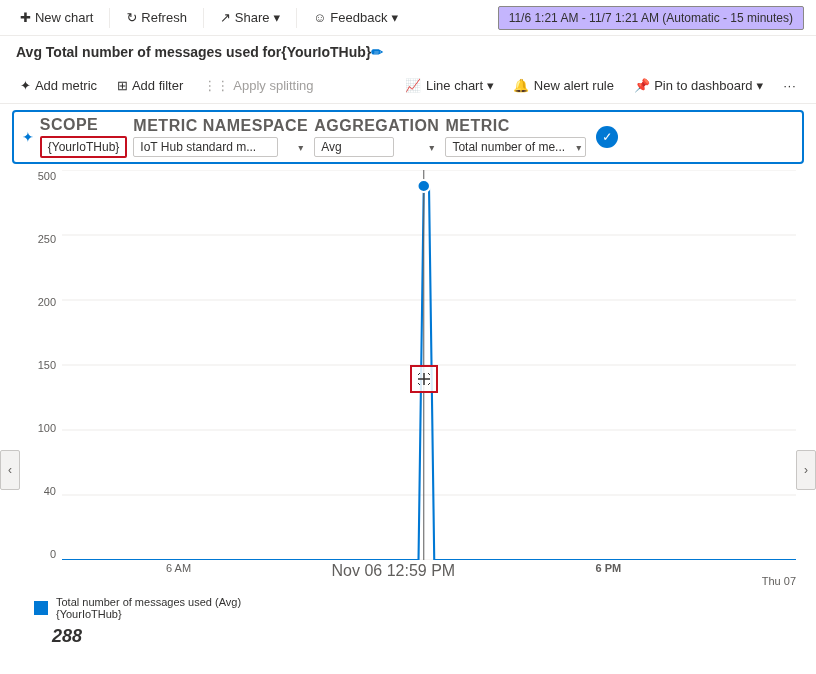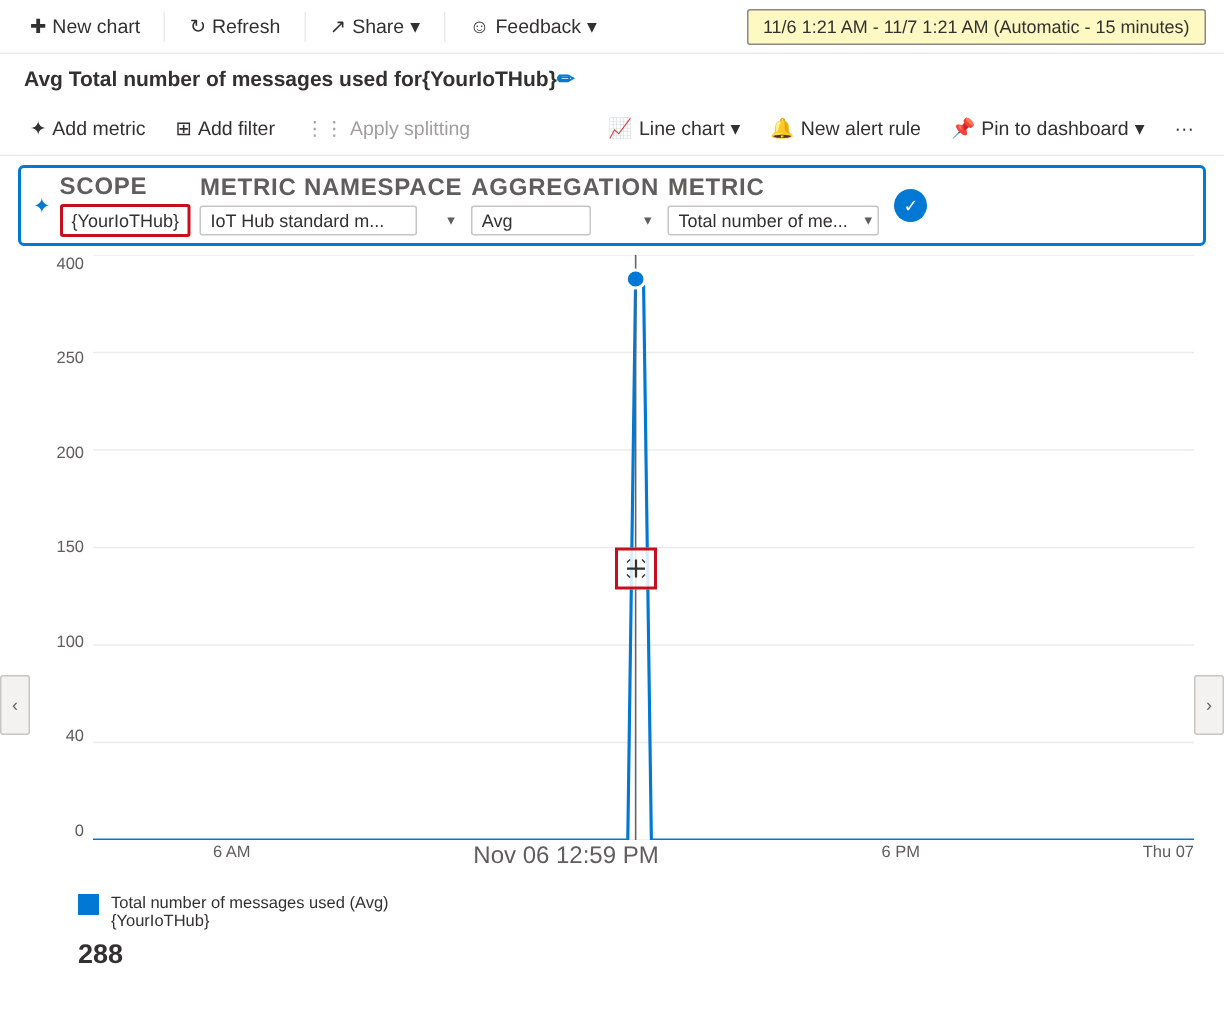--- a/index.html
+++ b/index.html
@@ -6,21 +6,21 @@
     body { font-family: 'Segoe UI', Arial, sans-serif; font-size: 13px; background: #fff; color: #323130; width: 816px; height: 674px; overflow: hidden; }
 
     .top-toolbar {
       display: flex; align-items: center; padding: 4px 12px; border-bottom: 1px solid #edebe9; gap: 4px; height: 36px;
     }
     .top-toolbar-btn {
       display: flex; align-items: center; gap: 4px; padding: 4px 8px; border: none; background: none; cursor: pointer; font-size: 13px; color: #323130; border-radius: 2px;
     }
     .top-toolbar-divider { width: 1px; height: 20px; background: #edebe9; margin: 0 4px; }
     .time-range-btn {
-      margin-left: auto; border: 1px solid #8a8886; border-radius: 2px; padding: 4px 10px; background: #fef9c3; cursor: pointer; font-size: 12px; color: #323130;
+      margin-left: auto; border: 1px solid #8a8886; border-radius: 2px; padding: 4px 10px; background: #c4b5fd; cursor: pointer; font-size: 12px; color: #323130;
     }
 
     .chart-title-bar {
       padding: 8px 16px; display: flex; align-items: center; gap: 0; font-size: 14px; font-weight: 600;
     }
     .edit-icon { color: #0078d4; cursor: pointer; font-size: 14px; }
 
     .metrics-toolbar {
       display: flex; align-items: center; padding: 4px 12px; border-bottom: 1px solid #edebe9; gap: 4px; height: 36px;
     }
@@ -48,25 +48,25 @@
     }
     .config-field-select {
       font-size: 12px; color: #323130; border: 1px solid #c8c6c4; border-radius: 2px; padding: 2px 6px; background: #fff; cursor: pointer; min-width: 100px; appearance: none; padding-right: 20px;
     }
     .select-wrapper { position: relative; display: inline-block; }
     .select-wrapper::after { content: '▾'; position: absolute; right: 5px; top: 50%; transform: translateY(-50%); font-size: 10px; pointer-events: none; color: #605e5c; }
     .config-check { background: #0078d4; border-radius: 50%; width: 22px; height: 22px; display: flex; align-items: center; justify-content: center; color: #fff; font-size: 12px; margin-left: 4px; }
     .y-label { font-size: 11px; color: #605e5c; }
 
     .legend-area {
-      padding: 6px 16px 6px 52px; display: flex; align-items: flex-start; gap: 8px;
+      padding: 6px 16px 6px 34px; display: flex; align-items: center; gap: 8px;
     }
     .legend-color { width: 14px; height: 14px; background: #0078d4; display: inline-block; }
     .legend-text { font-size: 11px; color: #323130; }
-    .legend-value { font-size: 18px; font-weight: 600; color: #323130; padding-left: 52px; }
+    .legend-value { font-size: 18px; font-weight: 600; color: #323130; padding-left: 52px; font-style: italic; }
 
     .side-nav-btn {
       position: absolute; top: 50%; transform: translateY(-50%); background: #f3f2f1; border: 1px solid #c8c6c4; width: 20px; height: 40px; display: flex; align-items: center; justify-content: center; cursor: pointer; color: #605e5c; font-size: 12px; border-radius: 2px;
     }
     .side-nav-left { left: 0; }
     .side-nav-right { right: 0; }
 
     .scope-value-box {
       border: 2px solid #c50f1f !important;
       background: #fff;
@@ -182,21 +182,21 @@
     <span>‹</span>
   </div>
 
   <div class="side-nav-btn side-nav-right" style="right:0; top:280px; transform:none;">
     <span>›</span>
   </div>
 
   <div style="position:relative; margin:0 20px; height:420px;">
 
     <div style="position:absolute; left:0; top:0; width:42px; height:390px; display:flex; flex-direction:column; justify-content:space-between; align-items:flex-end; padding-right:6px; padding-top:0;">
-      <span class="y-label">400</span>
+      <span class="y-label">500</span>
       <span class="y-label">250</span>
       <span class="y-label">200</span>
       <span class="y-label">150</span>
       <span class="y-label">100</span>
       <span class="y-label">40</span>
       <span class="y-label">0</span>
     </div>
 
     <div style="position:absolute; left:42px; right:0; top:0; height:390px; overflow:hidden;">
 
@@ -225,24 +225,24 @@
           <line x1="2" y1="8" x2="14" y2="8" stroke="#323130" stroke-width="1.5"></line>
           <line x1="4" y1="2" x2="2" y2="4" stroke="#323130" stroke-width="1"></line>
           <line x1="12" y1="2" x2="14" y2="4" stroke="#323130" stroke-width="1"></line>
           <line x1="4" y1="14" x2="2" y2="12" stroke="#323130" stroke-width="1"></line>
           <line x1="12" y1="14" x2="14" y2="12" stroke="#323130" stroke-width="1"></line>
         </svg>
       </div>
     </div>
 
     <div style="position:absolute; left:42px; right:0; top:392px; height:28px; display:flex; justify-content:space-between; align-items:flex-start;">
-      <span style="font-size:11px;color:#605e5c;margin-left:80px;">6 AM</span>
+      <span style="font-size:11px;color:#605e5c;margin-left:104px;">6 AM</span>
       <span style="font-size:16px;color:#605e5c;text-align:center;">Nov 06  12:59 PM</span>
-      <span style="font-size:11px;color:#605e5c;">6 PM</span>
-      <span style="font-size:11px;color:#605e5c;">Thu 07</span>
+      <span style="font-size:11px;color:#605e5c;font-weight:bold;">6 PM</span>
+      <span style="font-size:11px;color:#605e5c;margin-top:13px;">Thu 07</span>
     </div>
   </div>
 </div>
 
 <div class="legend-area">
   <span class="legend-color"></span>
   <div>
     <div class="legend-text">Total number of messages used (Avg)</div>
     <div class="legend-text">{YourIoTHub}</div>
   </div>

